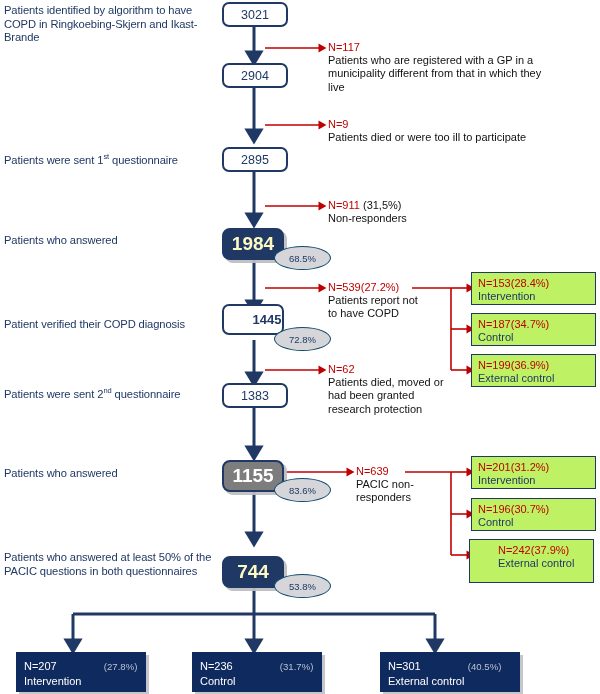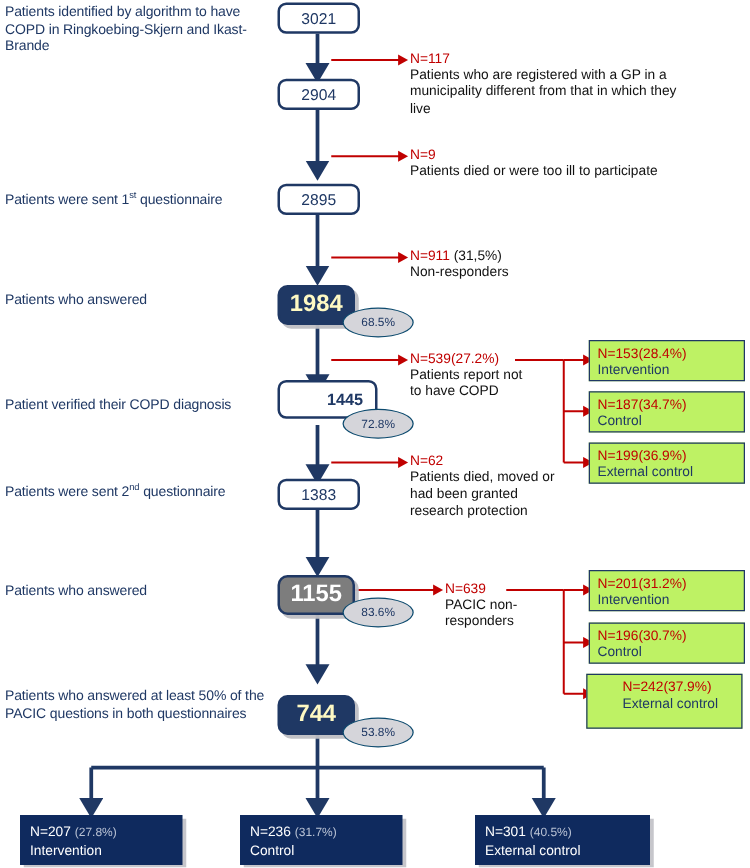--- a/index.html
+++ b/index.html
@@ -99,21 +99,21 @@
     position:absolute;
     box-sizing:border-box;
     background:#0f2a5e;
     color:#ffffff;
     font-size:11px;
     line-height:14px;
     padding:7px 0 0 8px;
     box-shadow:3px 3px 0 rgba(195,195,200,.95);
   }
   .fbox .n{display:block;}
-  .fbox .n .p{color:#b9c2d4;font-size:9.6px;}
+  .fbox .n .p{color:#b9c2d4;font-size:9.6px;margin-left:44px;}
   .fbox .g{display:block;}
 </style>
 </head>
 <body>
 
 <div id="stage">
 
   <svg id="wires" viewBox="0 0 600 694">
     <defs>
       <marker id="anavy" markerWidth="9" markerHeight="9" refX="2.2" refY="3.2" orient="auto">
@@ -186,21 +186,21 @@
 
   <div class="nbox" style="left:222px;top:2px;width:66px;height:25px;">3021</div>
 
   <div class="nbox" style="left:222px;top:63px;width:66px;height:25px;">2904</div>
 
   <div class="nbox" style="left:222px;top:147px;width:66px;height:25px;">2895</div>
 
   <div class="nbox navy" style="left:222px;top:228px;width:62px;height:32px;">1984</div>
   <div class="pct" style="left:274px;top:246px;width:57px;height:24px;">68.5%</div>
 
-  <div class="nbox bold" style="left:222px;top:304px;width:80px;height:31px;padding-left:28px;">1445</div>
+  <div class="nbox bold" style="left:222px;top:304px;width:62px;height:31px;padding-left:28px;">1445</div>
   <div class="pct" style="left:274px;top:327px;width:57px;height:24px;">72.8%</div>
 
   <div class="nbox" style="left:222px;top:383px;width:66px;height:25px;">1383</div>
 
   <div class="nbox gray" style="left:222px;top:460px;width:62px;height:32px;">1155</div>
   <div class="pct" style="left:274px;top:478px;width:57px;height:24px;">83.6%</div>
 
   <div class="nbox navy" style="left:222px;top:556px;width:62px;height:32px;">744</div>
   <div class="pct" style="left:274px;top:574px;width:57px;height:24px;">53.8%</div>
 

